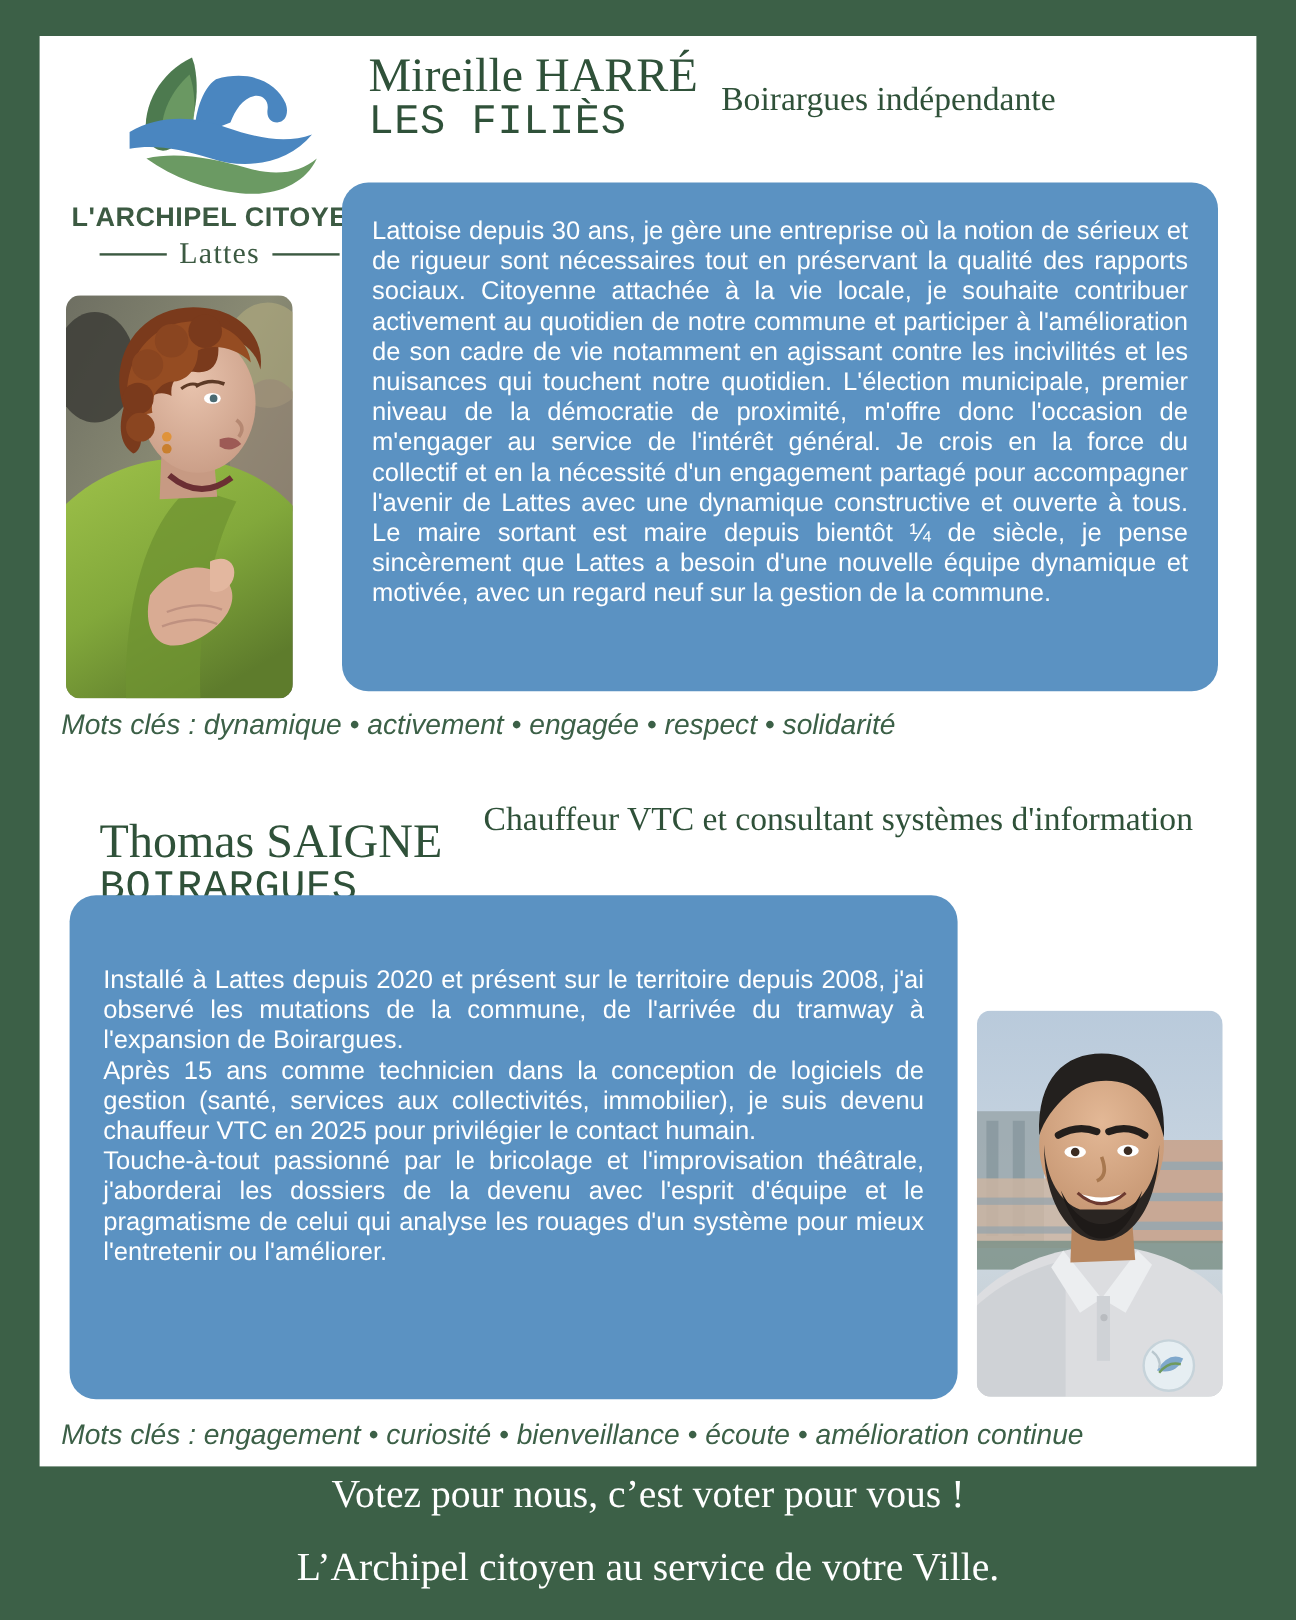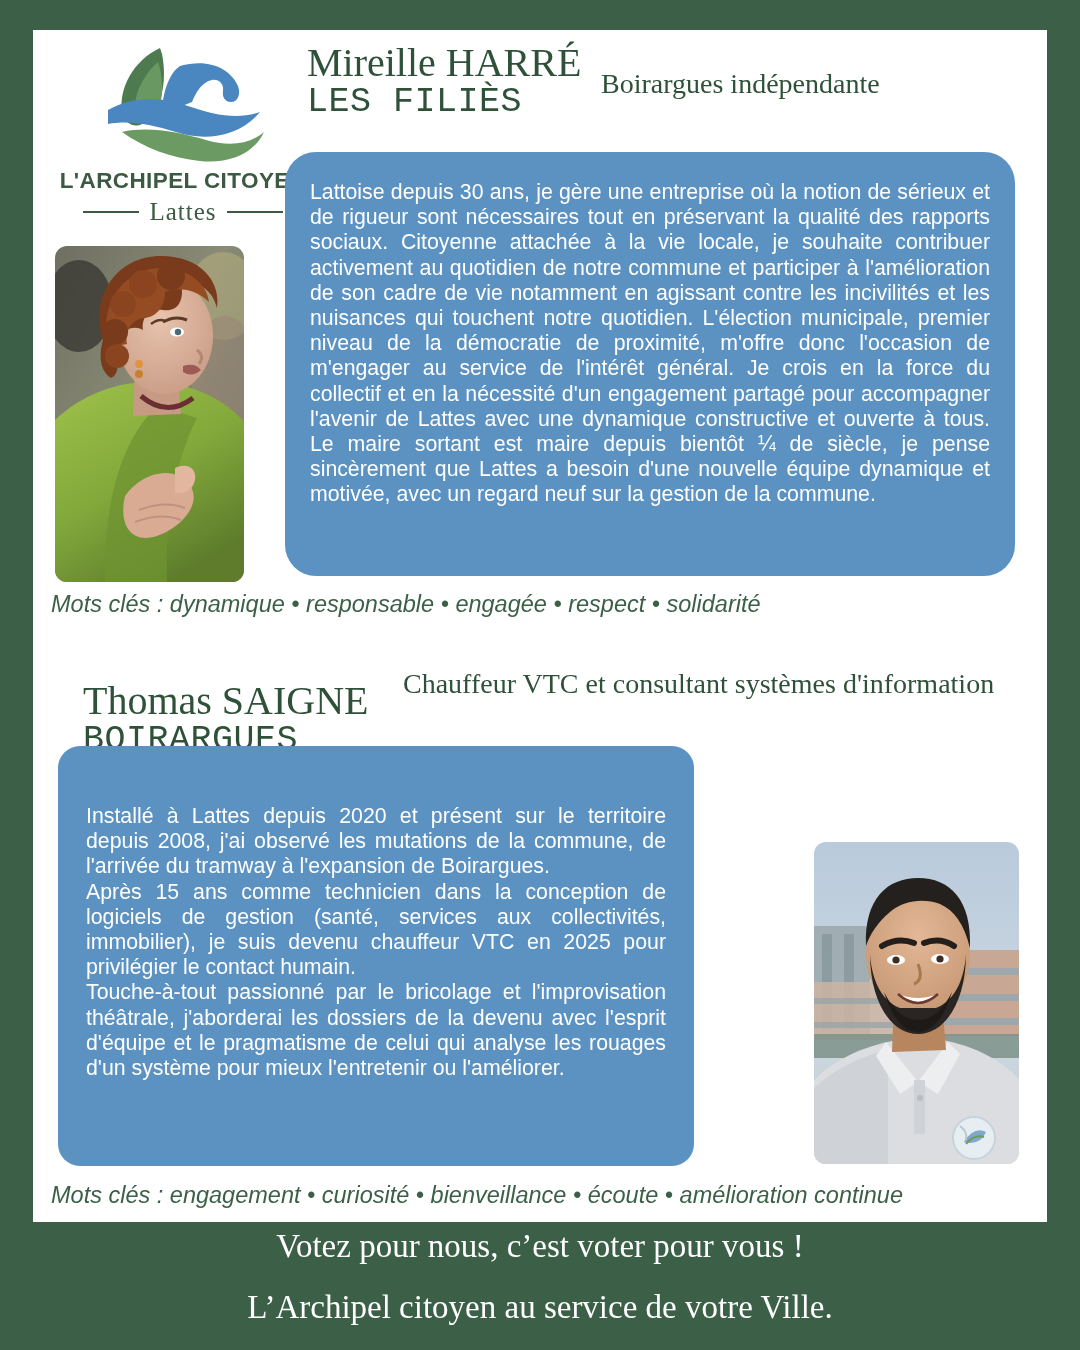--- a/index.html
+++ b/index.html
@@ -232,33 +232,33 @@
       <path d="M86 150 q26 22 52 2" stroke="#6b2f33" stroke-width="5" fill="none"></path>
 
       <path d="M70 250 C84 230 108 222 124 230 C138 237 142 250 136 262
                C130 276 108 292 90 292 C74 292 64 276 70 250 Z" fill="#d9ab93"></path>
       <path d="M120 222 C132 216 142 222 140 234 C138 244 128 250 120 246 Z" fill="#e3b79f"></path>
       <path d="M84 264 q26 -10 46 -2" stroke="#bf9180" stroke-width="2" fill="none"></path>
       <path d="M80 276 q26 -10 46 -2" stroke="#bf9180" stroke-width="2" fill="none"></path>
     </svg>
   </div>
 
-  <div class="bio" style="left:252px; top:122px; width:730px; height:424px; padding:28px 25px 20px 25px;border-radius:31px;">
+  <div class="bio" style="left:252px; top:122px; width:730px; height:424px; padding:28px 25px 20px 25px;">
     <p>Lattoise depuis 30 ans, je gère une entreprise où la notion de sérieux et de rigueur sont nécessaires tout en préservant la qualité des rapports sociaux. Citoyenne attachée à la vie locale, je souhaite contribuer activement au quotidien de notre commune et participer à l'amélioration de son cadre de vie notamment en agissant contre les incivilités et les nuisances qui touchent notre quotidien. L'élection municipale, premier niveau de la démocratie de proximité, m'offre donc l'occasion de m'engager au service de l'intérêt général. Je crois en la force du collectif et en la nécessité d'un engagement partagé pour accompagner l'avenir de Lattes avec une dynamique constructive et ouverte à tous. Le maire sortant est maire depuis bientôt ¼ de siècle, je pense sincèrement que Lattes a besoin d'une nouvelle équipe dynamique et motivée, avec un regard neuf sur la gestion de la commune.</p>
   </div>
 
-  <div class="keywords" style="left:18px; top:561px;">Mots clés : dynamique • responsable • engagée • respect • solidarité</div>
+  <div class="keywords" style="left:18px; top:561px;">Mots clés : dynamique • activement • engagée • respect • solidarité</div>
 
   <div class="cand-name" style="left:50px; top:650px;">
     <span class="first">Thomas SAIGNE</span>
     <span class="town">BOIRARGUES</span>
   </div>
   <div class="cand-role" style="left:370px; top:638px;font-family:Liberation Serif, serif;">Chauffeur VTC et consultant systèmes d'information</div>
 
-  <div class="bio" style="left:25px; top:716px; width:636px; height:420px; padding:58px 28px 20px 28px;">
+  <div class="bio" style="left:25px; top:716px; width:740px; height:420px; padding:58px 28px 20px 28px;">
     <p>Installé à Lattes depuis 2020 et présent sur le territoire depuis 2008, j'ai observé les mutations de la commune, de l'arrivée du tramway à l'expansion de Boirargues.</p>
     <p>Après 15 ans comme technicien dans la conception de logiciels de gestion (santé, services aux collectivités, immobilier), je suis devenu chauffeur VTC en 2025 pour privilégier le contact humain.</p>
     <p>Touche-à-tout passionné par le bricolage et l'improvisation théâtrale, j'aborderai les dossiers de la devenu avec l'esprit d'équipe et le pragmatisme de celui qui analyse les rouages d'un système pour mieux l'entretenir ou l'améliorer.</p>
   </div>
 
   <div class="photo" style="left:781px; top:812px; width:205px; height:322px;">
     <svg width="205" height="322" viewBox="0 0 205 322">
       <defs>
         <linearGradient id="sky2" x1="0" y1="0" x2="0" y2="1">
           <stop offset="0%" stop-color="#b9cadb"></stop>

